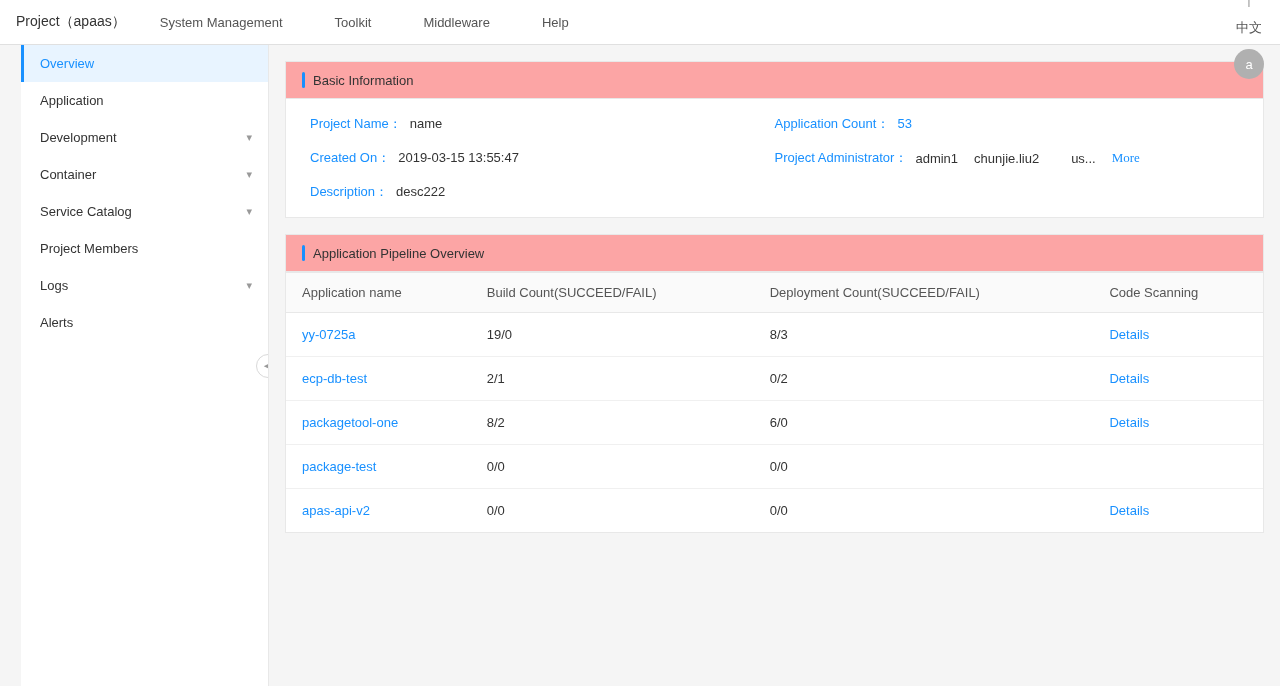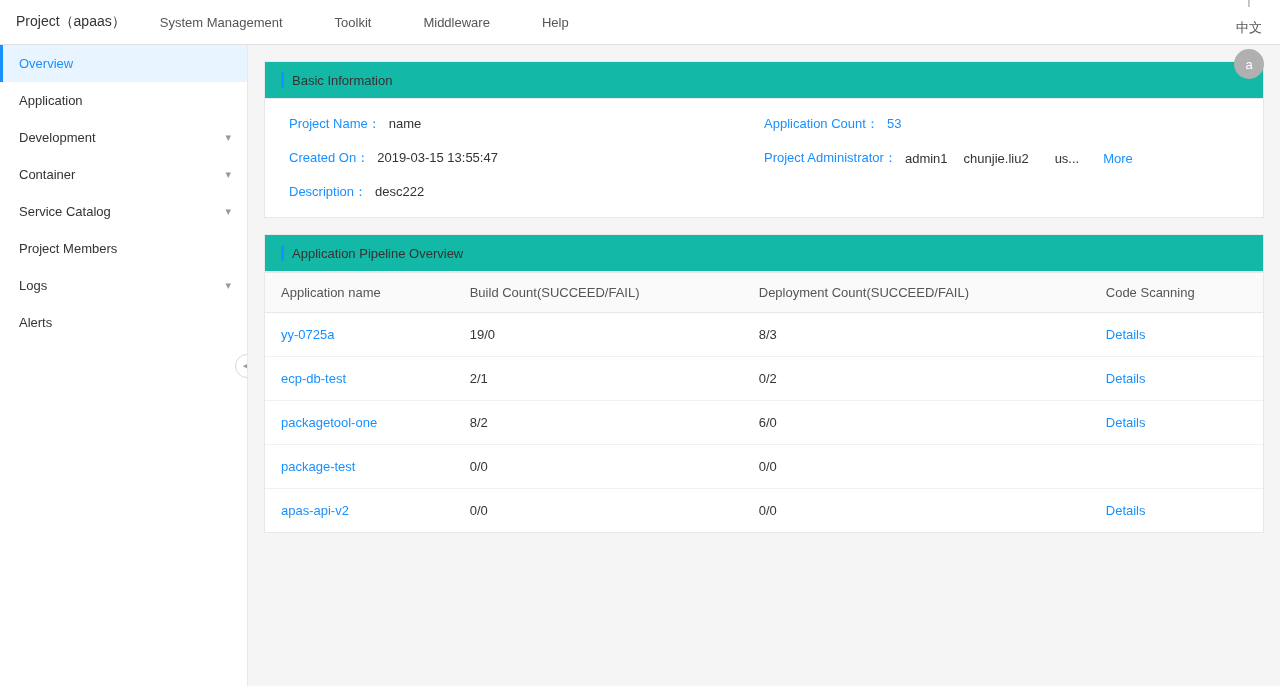--- a/index.html
+++ b/index.html
@@ -49,20 +49,21 @@
       background: #b0b0b0;
       display: flex; align-items: center; justify-content: center;
       color: #fff; font-size: 13px; cursor: pointer;
     }
 
     
     .layout {
       display: flex;
       margin-top: 45px;
       height: calc(100vh - 45px);
+      padding-left: 21px;
     }
 
     
     .sidebar {
       width: 248px;
       background: #fff;
       border-right: 1px solid #e8e8e8;
       overflow-y: auto;
       flex-shrink: 0;
       position: relative;
@@ -110,21 +111,21 @@
       background: #f5f5f5;
     }
 
     
     .card {
       background: #fff;
       border: 1px solid #e8e8e8;
       margin-bottom: 16px;
     }
     .card-header {
-      background: #14b8a6;
+      background: #fca5a5;
       padding: 10px 16px;
       font-size: 13px;
       font-weight: 500;
       color: #333;
       display: flex;
       align-items: center;
       gap: 8px;
       border-bottom: 1px solid #e8e8e8;
     }
     .card-header-bar {
@@ -154,21 +155,21 @@
     }
     .info-value {
       color: #333;
       font-size: 13px;
     }
     .info-value.link { color: #1890ff; cursor: pointer; }
     .more-btn {
       color: #1890ff;
       cursor: pointer;
       font-size: 13px;
-      margin-left: 8px;
+      font-family: Liberation Serif, serif;
     }
 
     
     .table {
       width: 100%;
       border-collapse: collapse;
       font-size: 13px;
     }
     .table th {
       background: #fafafa;
@@ -263,21 +264,21 @@
           </div>
 
           <div class="info-row">
             <span class="info-label">Created On：</span>
             <span class="info-value">2019-03-15 13:55:47</span>
           </div>
 
           <div class="info-row" style="align-items:center;">
             <span class="info-label">Project Administrator：</span>
             <span class="info-value" style="margin-right:8px;">admin1</span>
-            <span class="info-value" style="margin-right:18px;">chunjie.liu2</span>
+            <span class="info-value" style="margin-right:24px;">chunjie.liu2</span>
             <span class="info-value" style="margin-right:8px;">us...</span>
             <span class="more-btn">More</span>
           </div>
 
           <div class="info-row">
             <span class="info-label">Description：</span>
             <span class="info-value">desc222</span>
           </div>
 
         </div>

